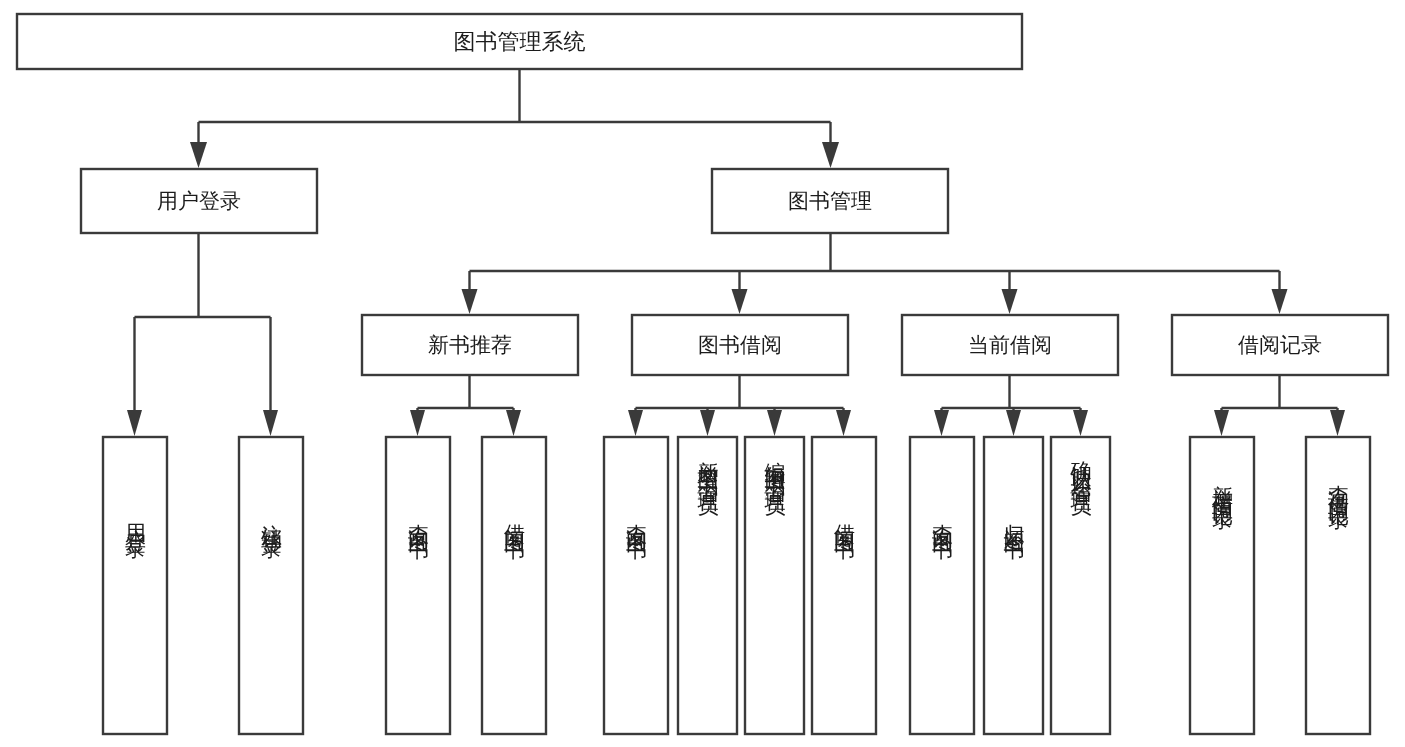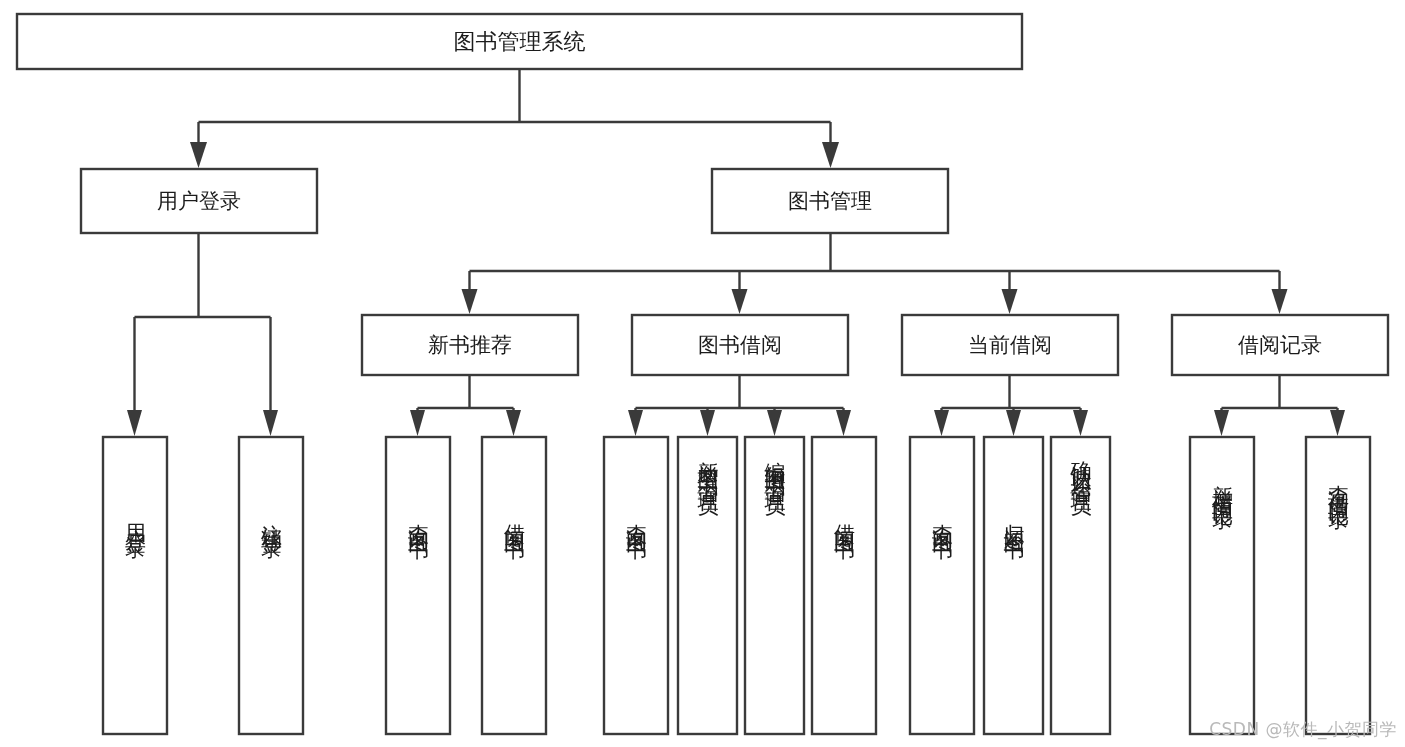--- a/index.html
+++ b/index.html
@@ -272,15 +272,14 @@
     <span class="leaf-label">确认归还（管理员）</span>
   </div>
 
   <div class="leaf-label-wrap" style="left:1190px; top:468px; width:64px; height:266px;">
     <span class="leaf-label">新增借阅记录</span>
   </div>
   <div class="leaf-label-wrap" style="left:1306px; top:468px; width:64px; height:266px;">
     <span class="leaf-label">查询借阅记录</span>
   </div>
 
-  <div class="watermark">CSDN @软件_小贺同学</div>
 
 </div>
 
 </body></html>

